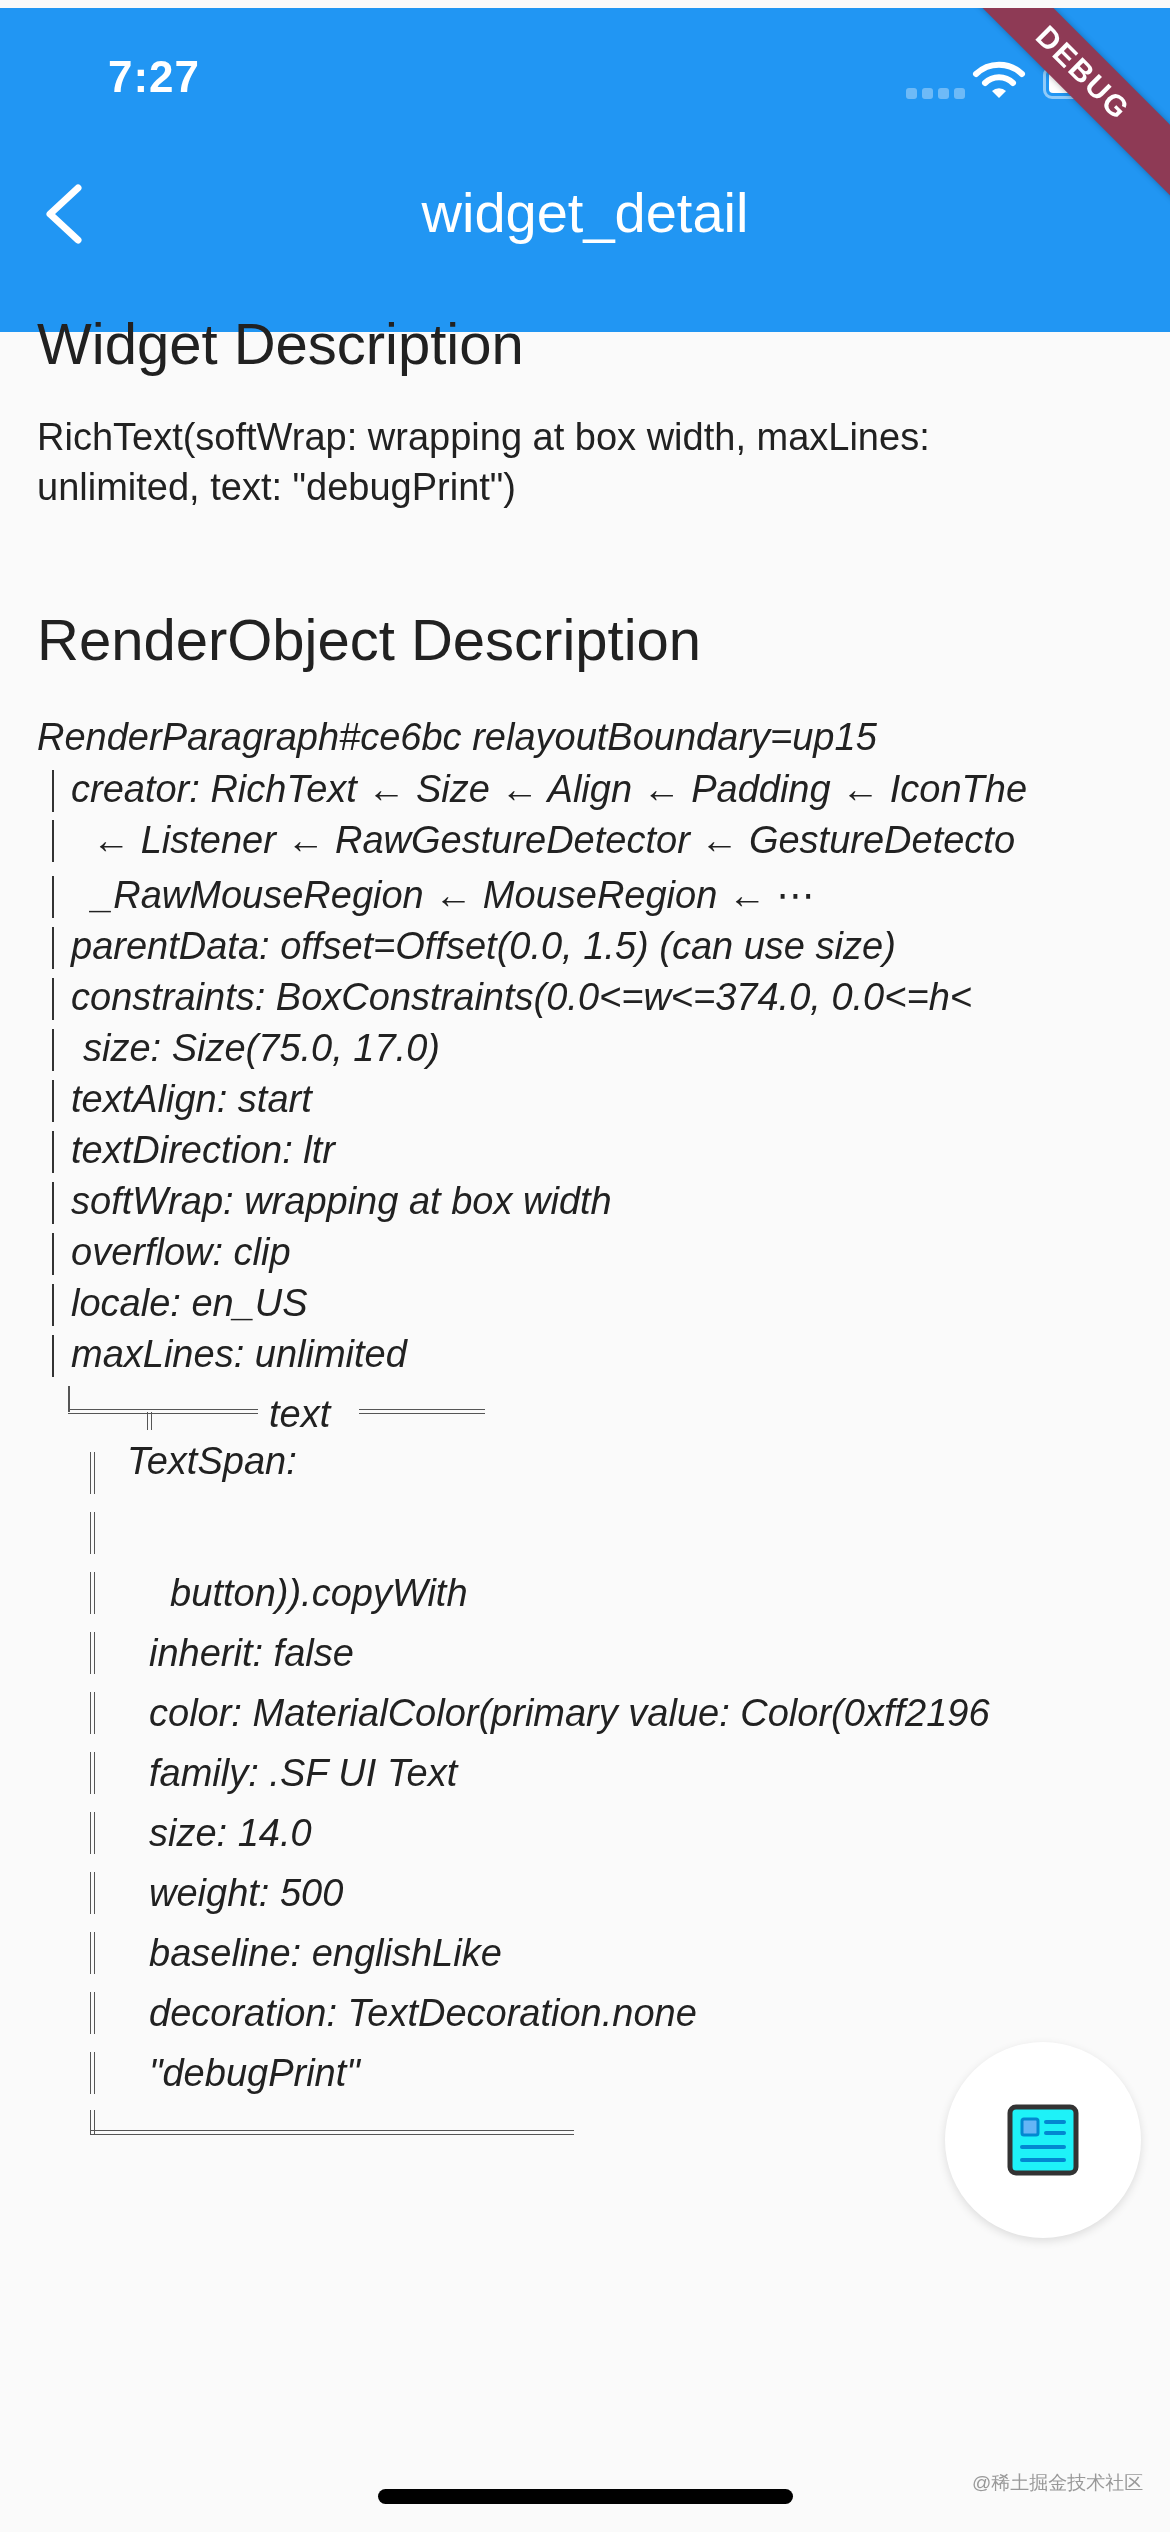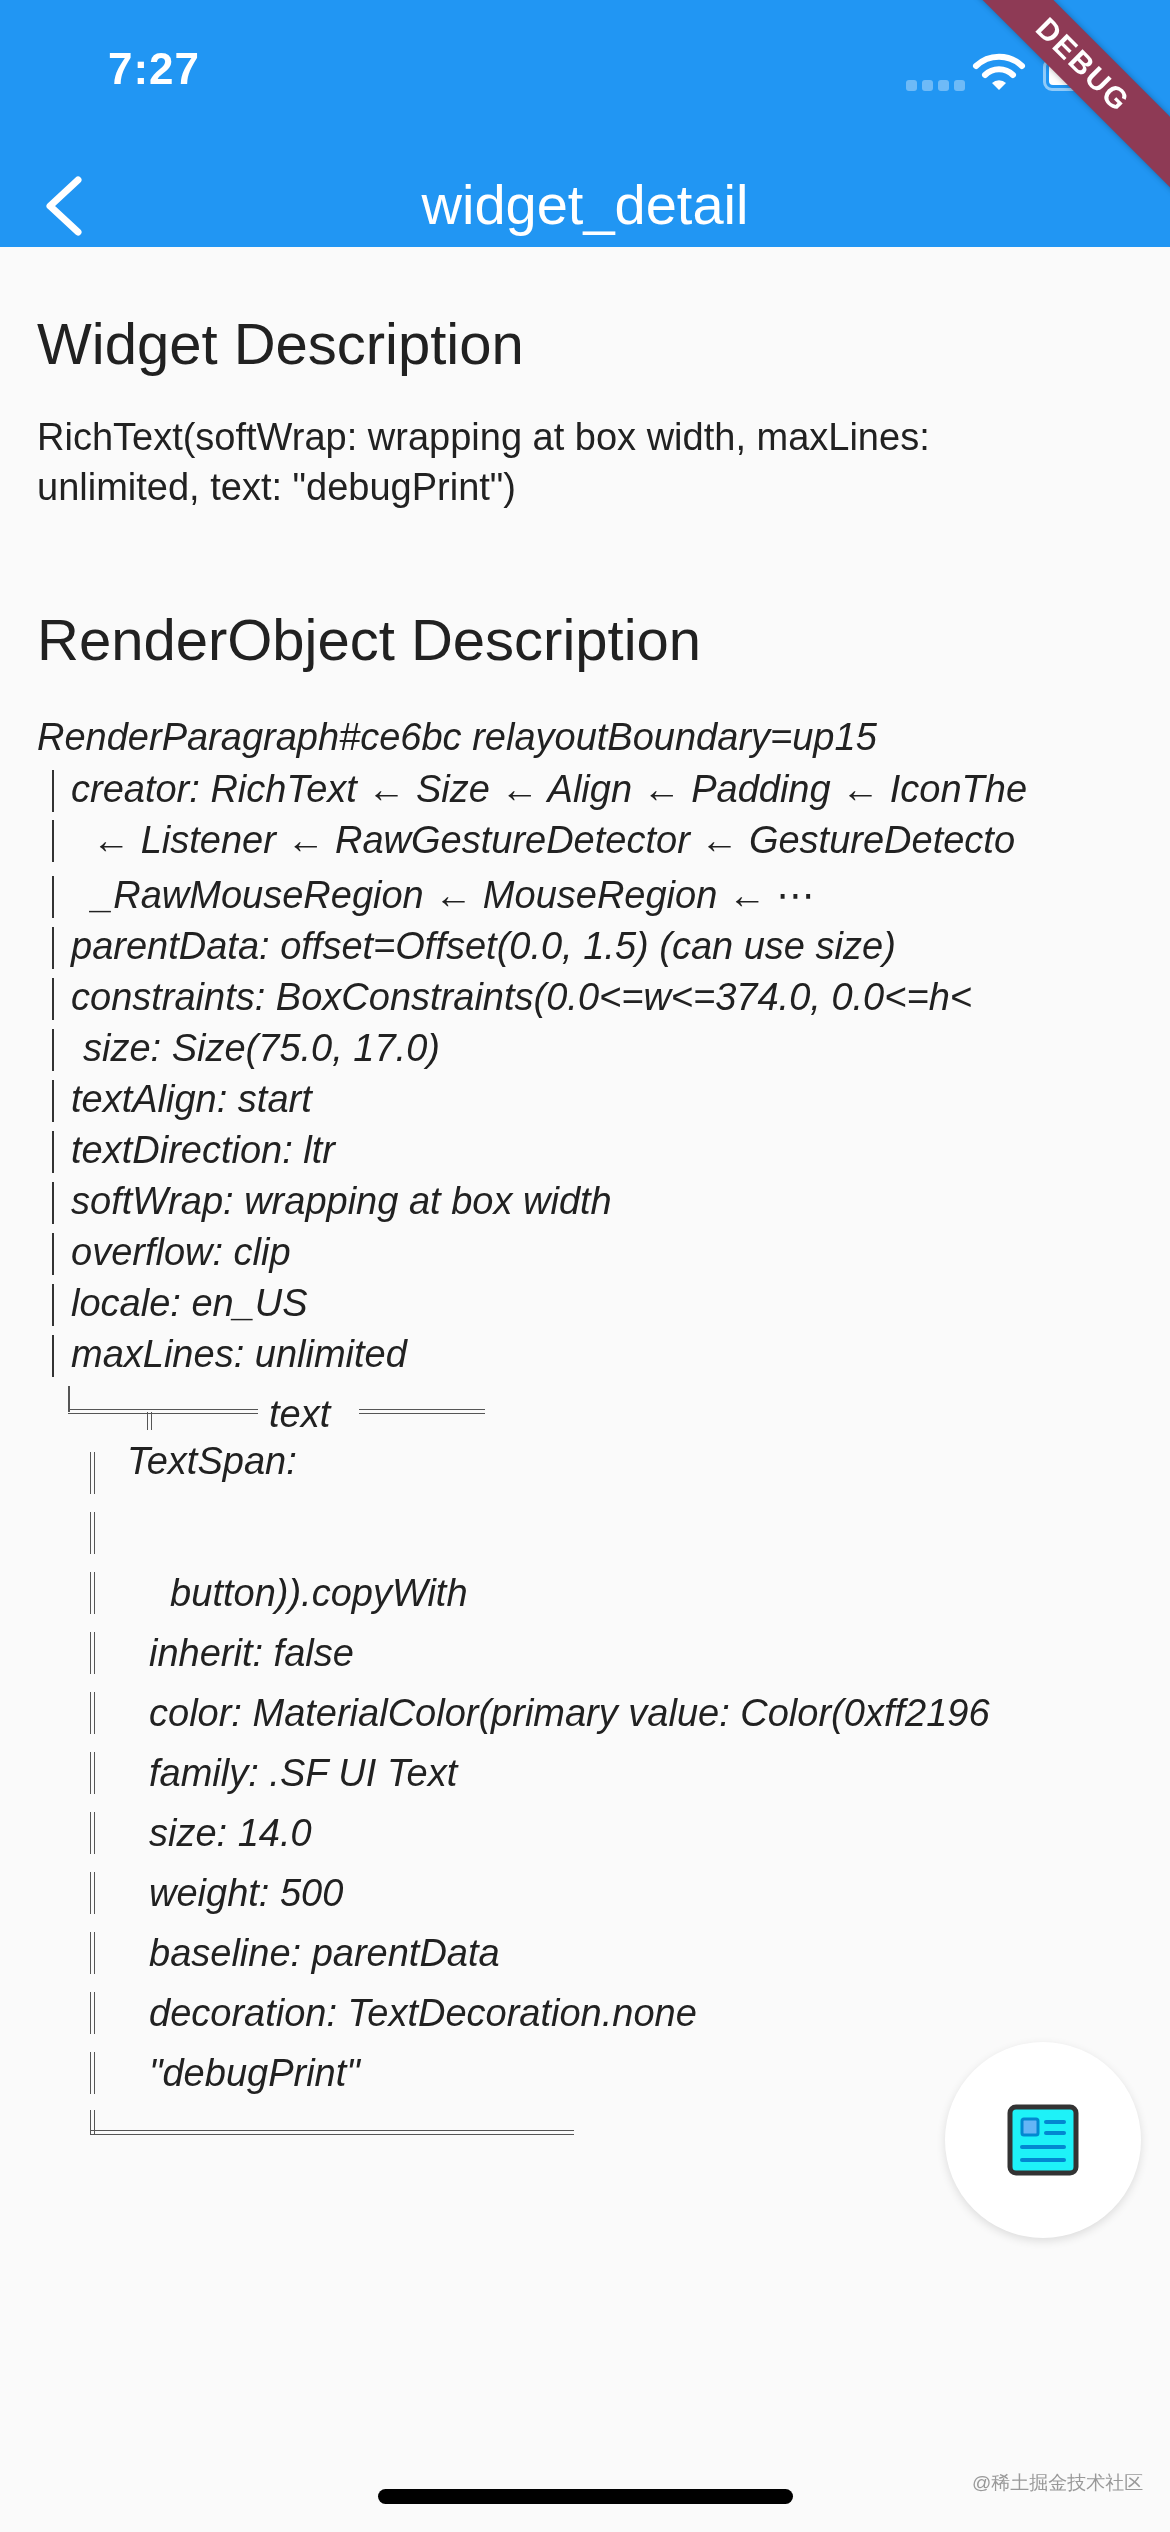--- a/index.html
+++ b/index.html
@@ -1,19 +1,19 @@
 <!DOCTYPE html>
 <html><head>
 <meta charset="utf-8">
 <style>
   * { box-sizing: border-box; margin: 0; padding: 0; }
   html, body { width: 1170px; height: 2532px; overflow: hidden; background: #fafafa; }
   body { position: relative; font-family: "Liberation Sans", "DejaVu Sans", sans-serif; color: #212121; }
 
-  .appbar { position: absolute; left: 0; top: 0; width: 1170px; height: 247px; background: #2196f3; overflow: hidden; }
+  .appbar { position: absolute; left: 0; top: 8px; width: 1170px; height: 324px; background: #2196f3; overflow: hidden; }
   .status-time { position: absolute; left: 108px; top: 44px; font-size: 44px; font-weight: 600; color: #fff; letter-spacing: 1px; }
   .signal-dots { position: absolute; left: 906px; top: 80px; display: flex; gap: 5px; }
   .signal-dots span { width: 11px; height: 11px; border-radius: 3px; background: rgba(255,255,255,0.35); }
   .wifi { position: absolute; left: 972px; top: 52px; width: 54px; height: 40px; }
   .battery { position: absolute; left: 1043px; top: 58px; width: 66px; height: 33px; border: 3px solid rgba(255,255,255,0.5); border-radius: 9px; padding: 3px; }
   .battery .fill { width: 100%; height: 100%; background: #fff; border-radius: 4px; }
   .debug-banner { position: absolute; right: -78px; top: 40px; width: 330px; height: 50px; background: #8e3a55; transform: rotate(45deg); color: #fff; font-size: 30px; font-weight: 700; text-align: center; line-height: 50px; letter-spacing: 2px; box-shadow: 0 0 6px rgba(0,0,0,0.3); }
   .back-btn { position: absolute; left: 36px; top: 168px; width: 60px; height: 76px; cursor: pointer; }
   .title { position: absolute; left: 0; width: 1170px; top: 172px; text-align: center; font-size: 56px; color: #fff; font-weight: 500; }
 
@@ -113,21 +113,21 @@
   <div class="dvbar" style="left:53px; top:1660px; height:42px;"></div>
   <div class="dvbar" style="left:53px; top:1720px; height:42px;"></div>
   <div class="dvbar" style="left:53px; top:1780px; height:42px;"></div>
 
   <div class="line" style="left:112px; top:1296px; white-space:pre;">  button)).copyWith</div>
   <div class="line" style="left:112px; top:1356px;">inherit: false</div>
   <div class="line" style="left:112px; top:1416px;">color: MaterialColor(primary value: Color(0xff2196</div>
   <div class="line" style="left:112px; top:1476px;">family: .SF UI Text</div>
   <div class="line" style="left:112px; top:1536px;">size: 14.0</div>
   <div class="line" style="left:112px; top:1596px;">weight: 500</div>
-  <div class="line" style="left:112px; top:1656px;">baseline: parentData</div>
+  <div class="line" style="left:112px; top:1656px;">baseline: englishLike</div>
   <div class="line" style="left:112px; top:1716px;">decoration: TextDecoration.none</div>
   <div class="line" style="left:112px; top:1776px;">"debugPrint"</div>
 
   <div class="dvbar" style="left:53px; top:1838px; height:24px;"></div>
   <div class="hline2" style="left:53px; top:1858px; width:484px;"></div>
 </div>
 
 <div class="fab">
   <svg width="72" height="72" viewBox="0 0 72 72">
     <rect x="3" y="3" width="66" height="66" rx="6" fill="#1ef2f8" stroke="#333" stroke-width="5"></rect>

